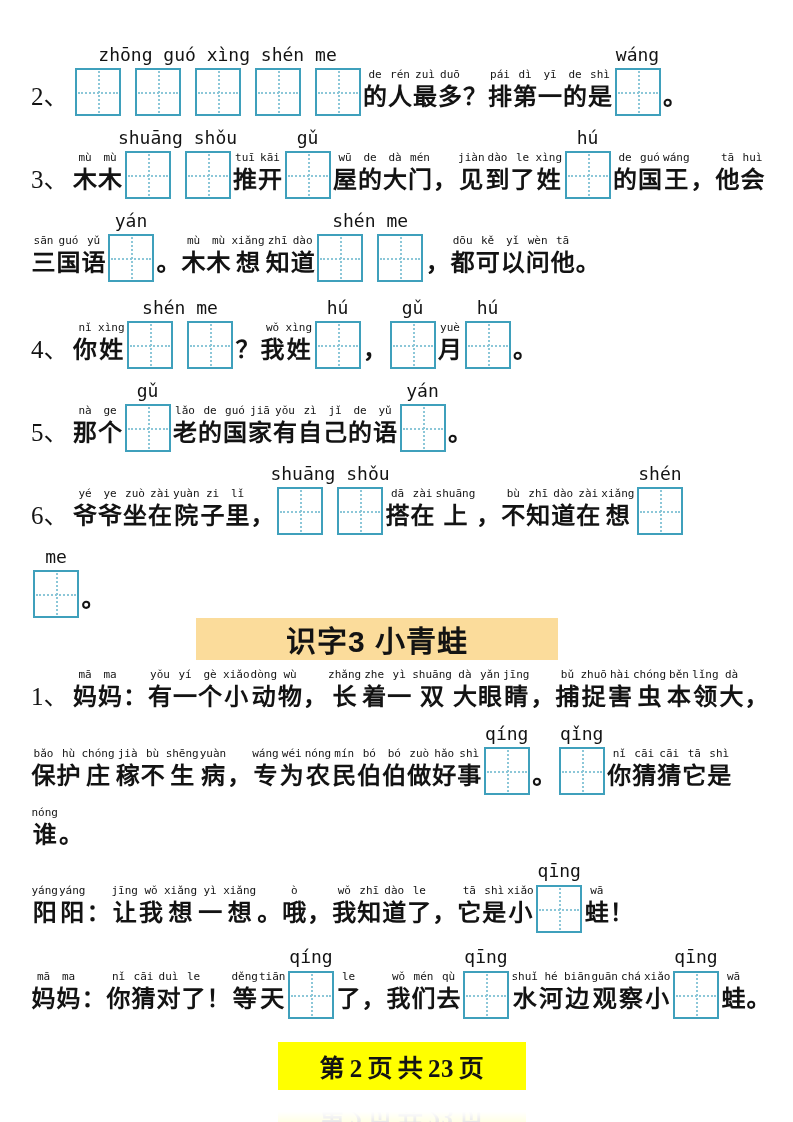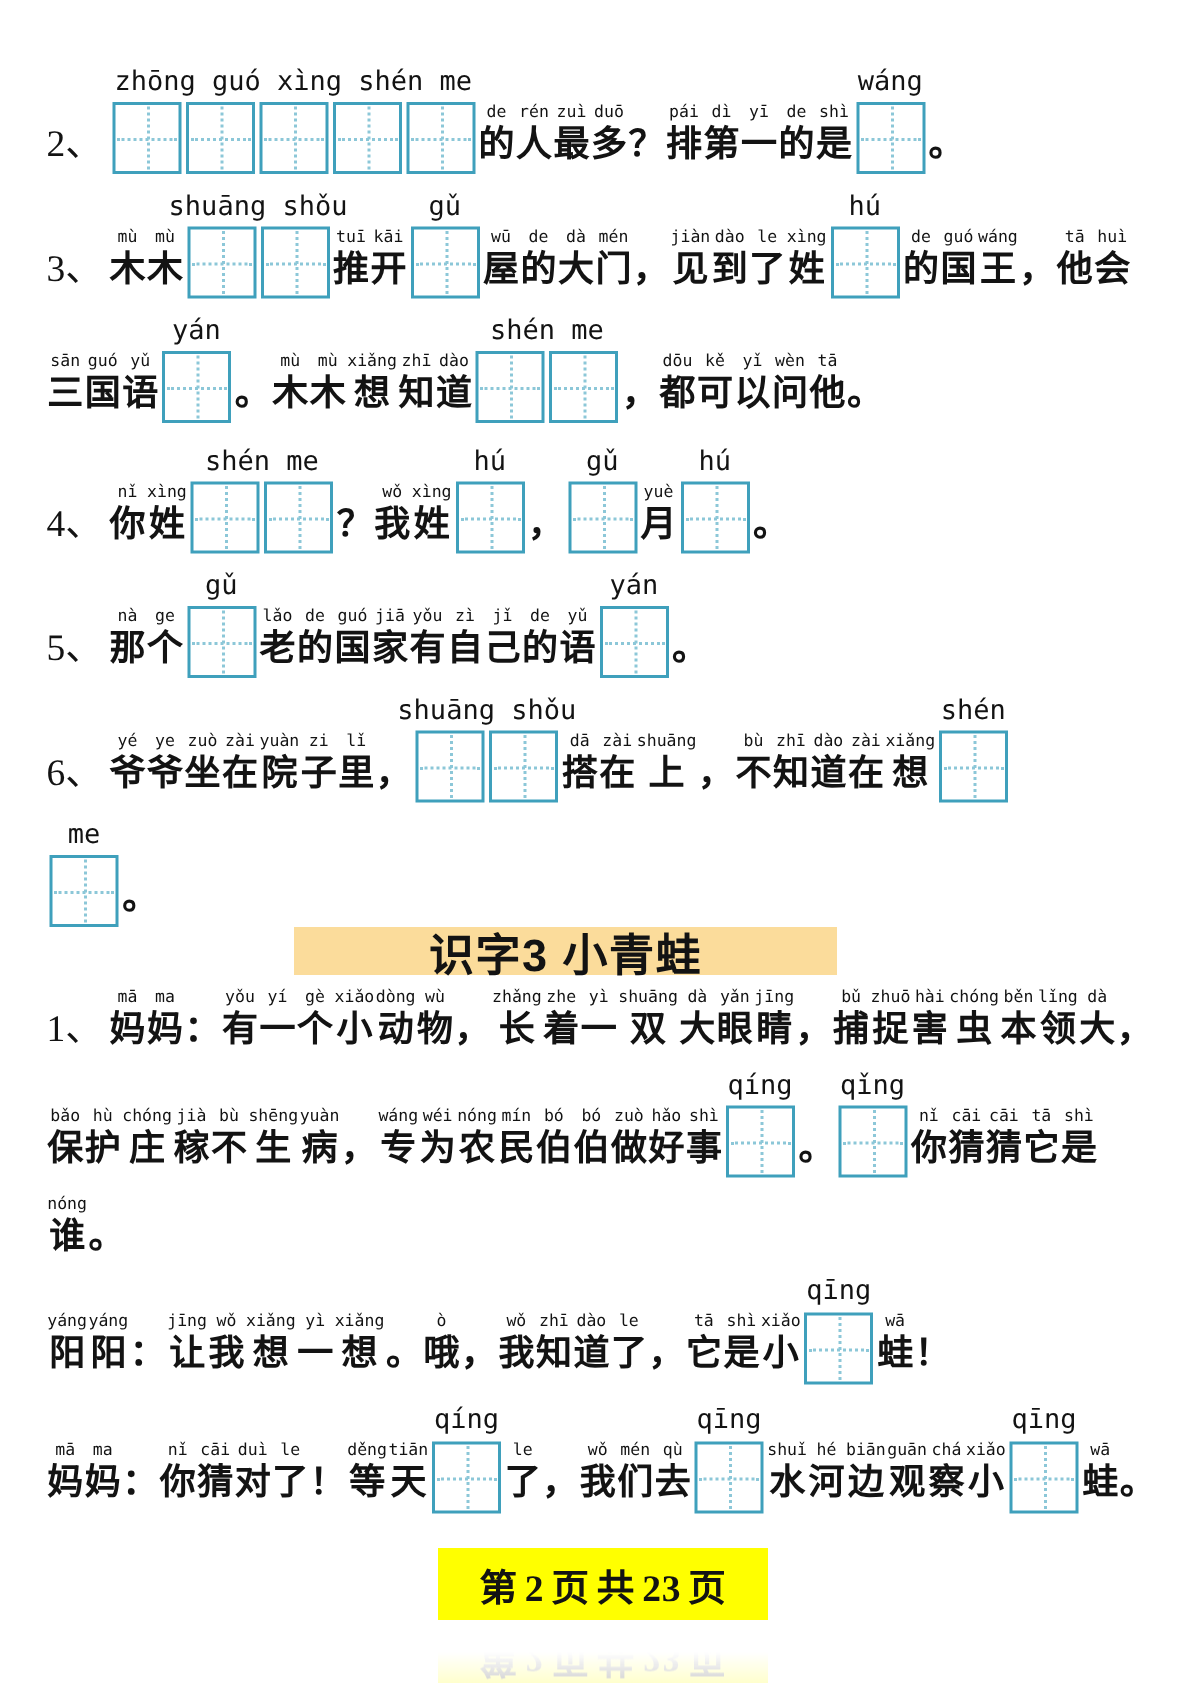--- a/index.html
+++ b/index.html
@@ -30,45 +30,45 @@
   .tseg{display:inline-flex;align-items:flex-end;padding-bottom:5px}
   .rchar{display:inline-flex;flex-direction:column;align-items:center;margin:0 .5px}
   .rpy{
     font-family:"DejaVu Sans Mono",monospace;font-size:11px;line-height:1.2;
     height:14px;white-space:pre;letter-spacing:0;
   }
   .rzh{
     font-size:24px;line-height:1.22;font-weight:700;white-space:pre;
     font-family:"Liberation Sans",sans-serif;
   }
-  .bseg{display:inline-flex;gap:3px;position:relative;margin-top:24px;margin-left:2px;margin-right:2px}
+  .bseg{display:inline-flex;gap:14px;position:relative;margin-top:24px;margin-left:2px;margin-right:2px}
   .bpy{
     position:absolute;bottom:100%;left:50%;transform:translateX(-50%);
     margin-bottom:2px;font-family:"DejaVu Sans Mono",monospace;font-size:18px;
     line-height:1.25;white-space:pre;color:var(--ink);
   }
   .box{
     width:46px;height:48px;border:2px solid var(--box-border);
     position:relative;background:#fff;flex:none;
   }
   .box::before{
     content:"";position:absolute;left:1px;right:1px;top:50%;
     border-top:2px dotted var(--box-dash);
   }
   .box::after{
     content:"";position:absolute;top:1px;bottom:1px;left:50%;
     border-left:2px dotted var(--box-dash);
   }
   .banner{
-    margin-top:0;margin-left:165px;width:362px;height:32px;
+    margin-top:0;margin-left:165px;width:362px;height:42px;
     background:var(--banner-bg);display:flex;align-items:center;justify-content:center;
     font-size:30px;font-weight:900;letter-spacing:1px;
   }
   .footer{
-    margin:23px auto 0;width:220px;height:48px;background:var(--footer-bg);
+    margin:23px auto 0;width:248px;height:48px;background:var(--footer-bg);
     display:flex;align-items:center;justify-content:center;
     font-family:"Liberation Serif",serif;font-weight:700;font-size:25px;word-spacing:-2px;letter-spacing:.5px;
     -webkit-box-reflect:below 5px linear-gradient(rgba(0,0,0,.30),transparent 65%);
   }
 </style>
 </head>
 <body>
 
 <div class="page">
   <div class="lines-a">

